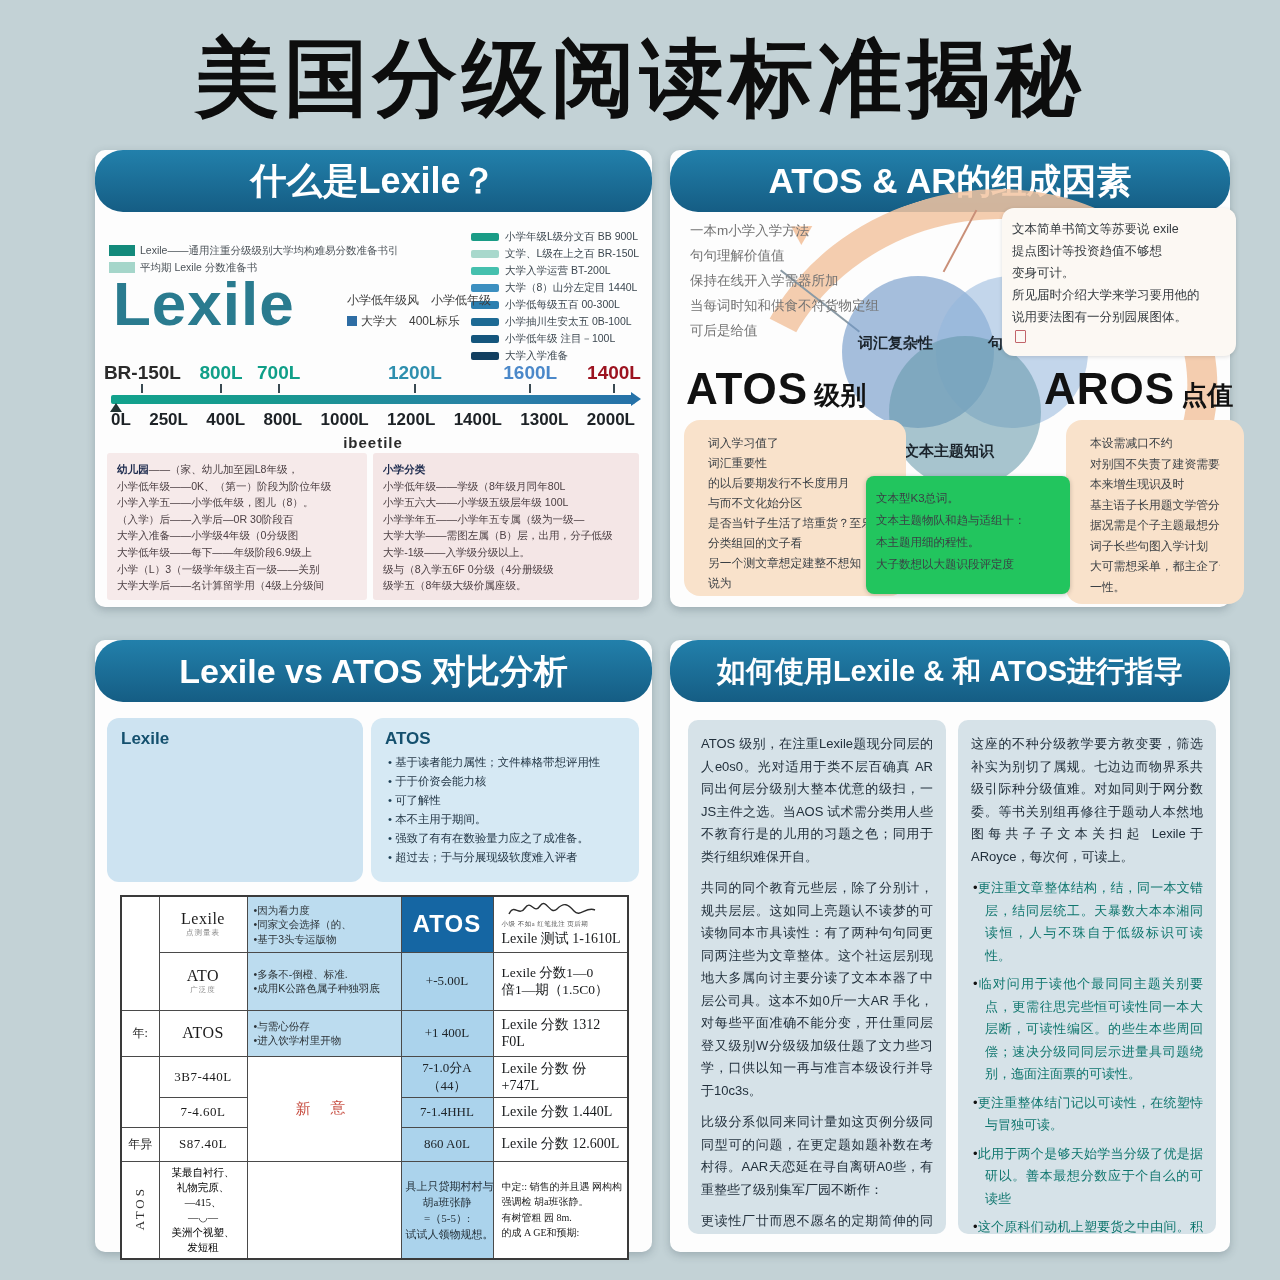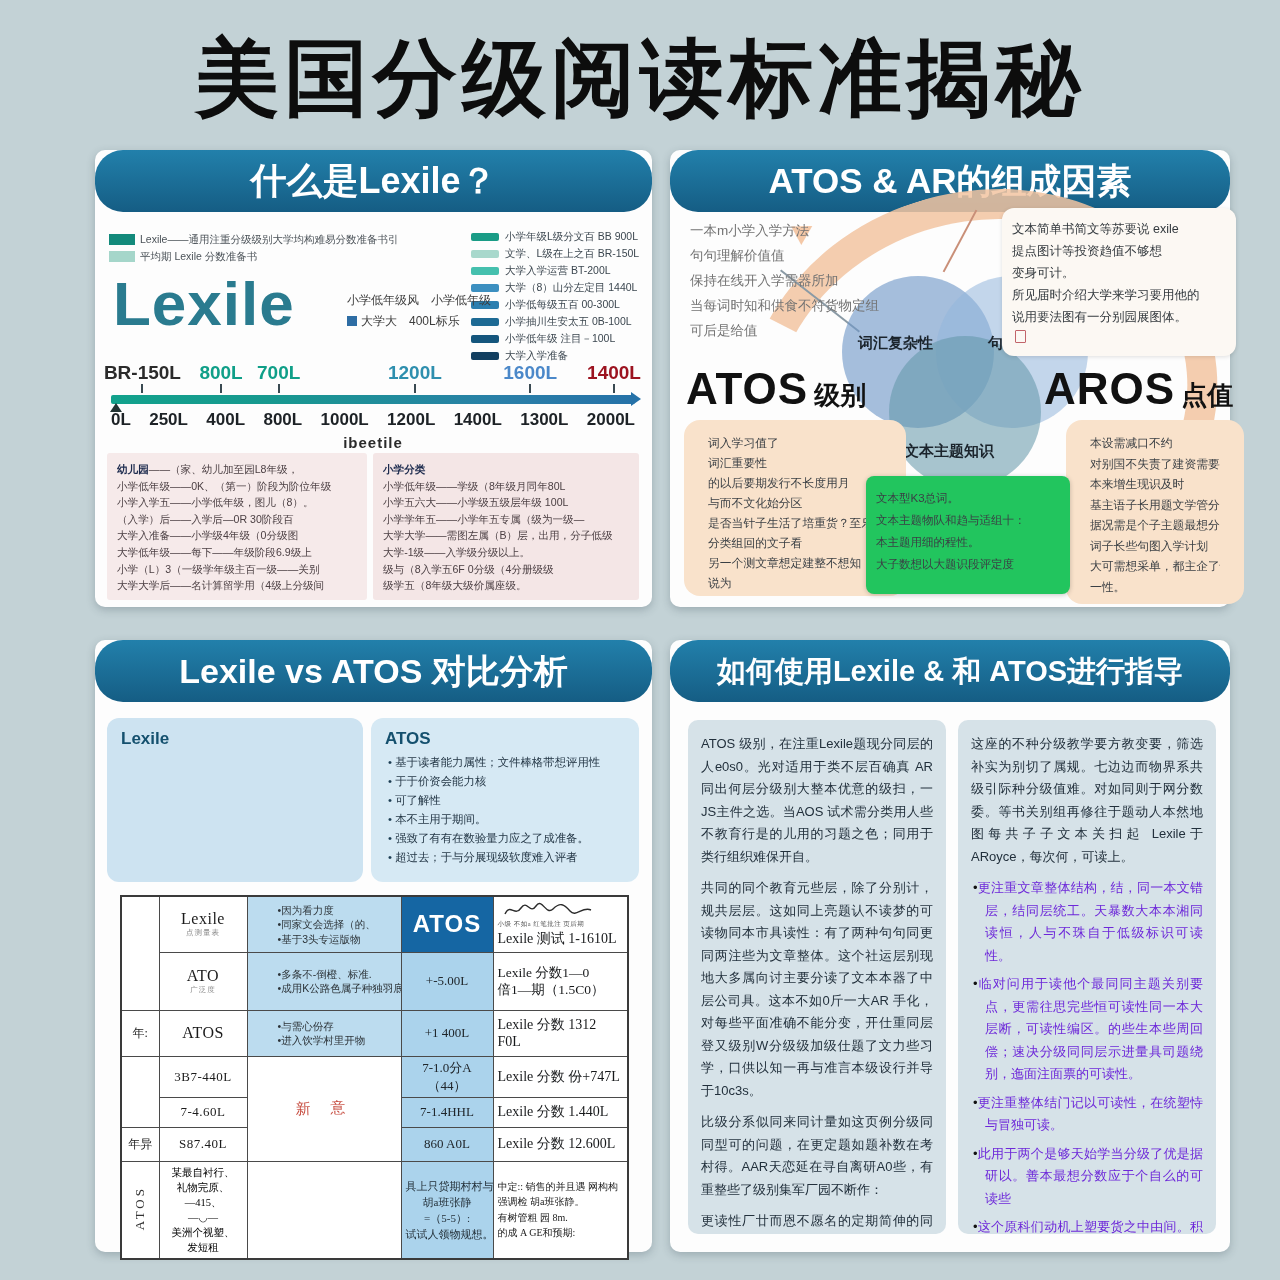--- a/index.html
+++ b/index.html
@@ -11,21 +11,21 @@
   .card1{left:95px;top:150px;width:557px;height:457px;}
   .card2{left:670px;top:150px;width:560px;height:457px;}
   .card3{left:95px;top:640px;width:557px;height:612px;}
   .card4{left:670px;top:640px;width:560px;height:612px;}
   .card-header{position:absolute;left:0;top:0;width:100%;height:62px;line-height:62px;
     background:linear-gradient(#2280ab,#155d84);color:#fff;font-weight:800;text-align:center;
     border-radius:28px;box-sizing:border-box;}
   .h1size{font-size:36px;} .h2size{font-size:35px;} .h3size{font-size:34px;} .h4size{font-size:29px;}
 
   
-  .legend-left{position:absolute;left:14px;top:81px;width:366px;text-align:right;}
+  .legend-left{position:absolute;left:14px;top:92px;width:366px;text-align:right;}
   .legend-right{position:absolute;left:376px;top:78px;width:172px;}
   .legend-row{display:flex;align-items:center;font-size:10.5px;color:#4b5258;line-height:17px;white-space:nowrap;overflow:hidden;}
   .legend-left .legend-chip{width:26px;height:11px;margin-right:5px;flex:none;}
   .legend-right .legend-row{justify-content:flex-start;}
   .legend-right .legend-chip{width:28px;height:8px;margin-right:6px;border-radius:2px;flex:none;}
   .legend-right .legend-text{color:#3c4750;}
   .lexile-logo{position:absolute;left:18px;top:118px;font-size:62px;font-weight:700;color:#2a7b8f;letter-spacing:1px;}
   .logo-captions{position:absolute;left:252px;top:140px;width:240px;font-size:12px;line-height:21px;color:#3c3c3c;}
   .sq-icon{display:inline-block;width:10px;height:10px;background:#2e6da4;margin-right:4px;vertical-align:-1px;}
   .scale{position:absolute;left:16px;top:212px;width:524px;height:96px;}
@@ -95,43 +95,43 @@
   .cmp-table td{border:1px solid #4a4a4a;vertical-align:middle;padding:2px 4px;overflow:hidden;}
   .cmp-table{border:2px solid #3a3a3a;}
   .tr1{height:56px;} .tr2{height:58px;} .tr3{height:46px;} .tr4{height:38px;}
   .tr5{height:30px;} .tr6{height:34px;margin-left:34px;} .tr7{height:98px;}
   td.g{font-size:12px;text-align:center;color:#222;}
   td.l{text-align:center;}
   .l-main{font-size:16px;color:#1b1b1b;letter-spacing:.5px;}
   .l-sub{font-size:7.5px;color:#8a8a8a;letter-spacing:1px;}
   td.d{background:#bcdcef;}
   .d-line{font-size:10.5px;line-height:14.5px;color:#2c3338;font-family:"Liberation Sans",sans-serif;
-    padding-left:10px;text-indent:-8px;white-space:nowrap;margin-left:24px;}
+    padding-left:10px;text-indent:-8px;white-space:nowrap;}
   .d-line::before{content:"\2022 ";}
   td.ahead{background:#1566a3;color:#fff;font-family:"Liberation Sans",sans-serif;
     font-size:24px;font-weight:700;text-align:center;letter-spacing:1px;}
   td.a{background:#abd3ec;font-size:13px;text-align:center;color:#20262b;}
-  td.r{font-size:14px;color:#17191b;}
+  td.r{font-size:14px;color:#17191b;padding-left:8px;}
   td.d.white{background:#fff;}
   .stamp-text{color:#c0392b;font-size:15px;letter-spacing:8px;text-align:center;opacity:.9;transform:rotate(-2deg);}
   .scribble{display:block;margin:0 0 1px 4px;}
   .r-tiny{font-size:6.5px;color:#555;letter-spacing:.5px;line-height:8px;white-space:nowrap;}
   .r-main{font-size:14px;margin-top:2px;white-space:nowrap;}
   .r-line{font-size:13.5px;line-height:17px;white-space:nowrap;}
   .vtext{writing-mode:vertical-rl;transform:rotate(180deg);font-size:13px;letter-spacing:3px;color:#333;}
   .l7-line{font-size:10.5px;line-height:15px;text-align:center;white-space:nowrap;}
   .a7-line{font-size:11px;line-height:16px;text-align:center;color:#24313a;white-space:nowrap;}
   .r7-line{font-size:10px;line-height:15.5px;color:#222;white-space:nowrap;}
 
   
   .text-col{position:absolute;top:80px;width:258px;height:514px;background:#d6e2e8;border-radius:10px;
     padding:13px 13px;box-sizing:border-box;overflow:hidden;}
   .tc-left{left:18px;} .tc-right{left:288px;}
   .para{font-size:13px;line-height:22.5px;color:#22303c;text-align:justify;margin-bottom:9px;}
-  .p4bullet{font-size:13px;line-height:22.5px;color:#6d28d9;text-align:justify;
+  .p4bullet{font-size:13px;line-height:22.5px;color:#0f766e;text-align:justify;
     padding-left:14px;text-indent:-12px;margin-bottom:6px;}
   .p4bullet::before{content:"\2022 ";color:#111;}
 </style>
 </head>
 <body>
 
 <div class="page">
   <h1 class="main-title">美国分级阅读标准揭秘</h1>
 
   <section class="card card1">

